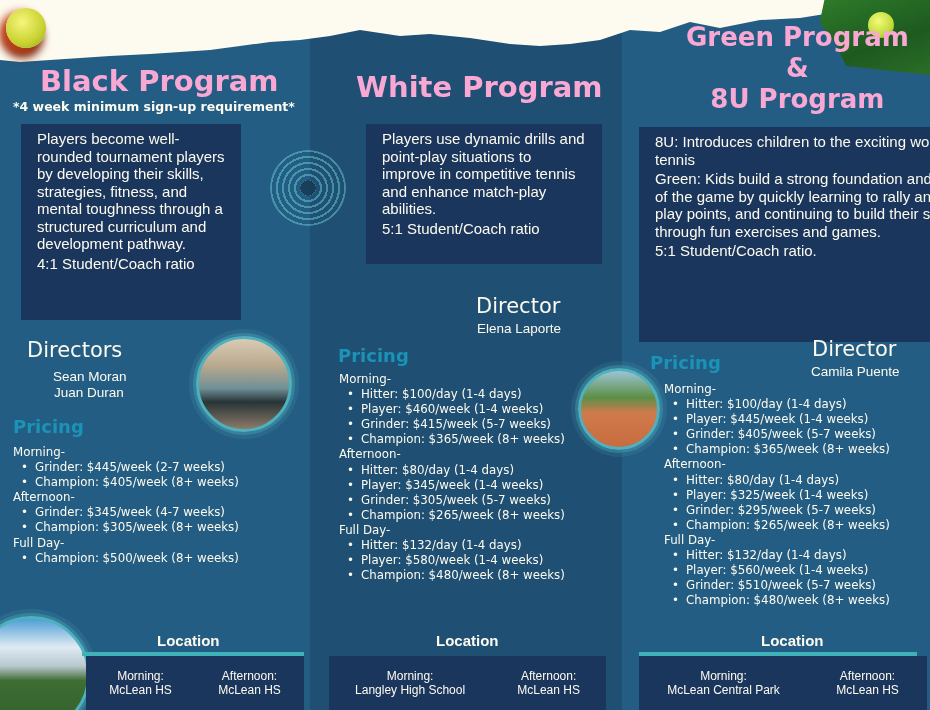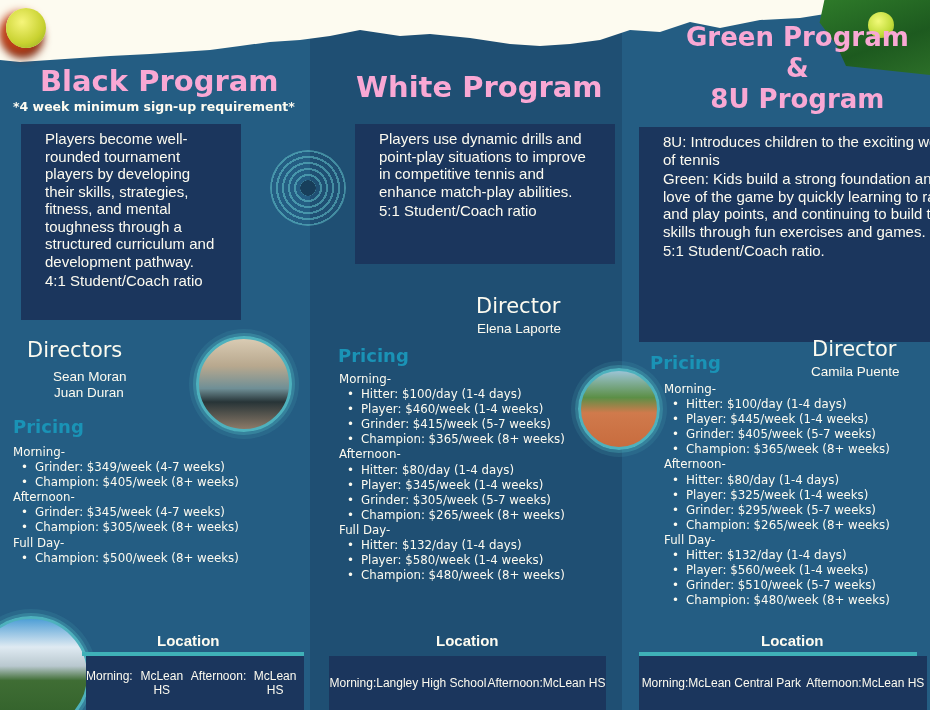--- a/index.html
+++ b/index.html
@@ -42,21 +42,21 @@
     position: absolute; z-index: 4;
     font-family: "DejaVu Sans", sans-serif; font-weight: bold; color: #f9a8d4;
     text-align: center; white-space: nowrap;
   }
   .subtitle {
     position: absolute; z-index: 4; font-weight: bold; font-size: 12.5px; white-space: nowrap;
   }
   .desc-box {
     position: absolute; background: #1b365d; color: #fdfbf0;
     font-family: "Liberation Sans", sans-serif; font-size: 15px; line-height: 17.5px;
-    padding: 6px 24px;
+    padding: 6px 16px;
   }
   .desc-box p { margin: 0; }
   .desc-box p + p { margin-top: 2px; }
 
   .director-heading { position: absolute; font-weight: normal; font-size: 21px; white-space: nowrap; }
   .director-name { position: absolute; font-family: "Liberation Sans", sans-serif; font-size: 13.5px; line-height: 16px; white-space: nowrap; }
 
   .pricing-heading {
     position: absolute; font-weight: bold; font-size: 18px; color: #1a93b6; white-space: nowrap;
   }
@@ -84,21 +84,21 @@
                 repeating-radial-gradient(circle, rgba(111,214,216,0.55) 0 2px, transparent 2px 6px);
     opacity: 0.85;
   }
 
   .loc-heading { position: absolute; font-family: "Liberation Sans", sans-serif; font-weight: bold; font-size: 15px; white-space: nowrap; }
   .loc-stroke { position: absolute; height: 4px; background: #3fb1b8; }
   .loc-box {
     position: absolute; background: #1b365d; display: flex; justify-content: space-around; align-items: center;
     font-family: "Liberation Sans", sans-serif; font-size: 12px; line-height: 14px; text-align: center;
   }
-  .loc-col { display: flex; flex-direction: row; }
+  .loc-col { display: flex; flex-direction: column; }
 </style>
 </head>
 <body>
 
 <div class="panel panel-left"></div>
 <div class="panel panel-mid"></div>
 <div class="panel panel-right"></div>
 
 <svg class="torn-top" viewBox="0 0 930 70" preserveAspectRatio="none">
   <path d="M0,0 L930,0 L930,12 L880,14 L850,10 L800,18 L760,20 L720,28 L690,22 L660,32 L630,30 L600,40 L570,44 L540,46 L510,44 L470,38 L430,34 L400,36 L360,30 L330,36 L300,40 L270,42 L240,46 L210,50 L180,52 L150,54 L110,56 L80,58 L50,60 L20,62 L0,60 Z" fill="#fdfbf0"></path>
@@ -120,21 +120,21 @@
 <div class="director-heading" style="left:27px; top:338px;">Directors</div>
 <div class="director-name" style="left:53px; top:369px;">Sean Moran</div>
 <div class="director-name" style="left:54px; top:385px;">Juan Duran</div>
 
 <div class="photo-circle photo1"></div>
 
 <div class="pricing-heading" style="left:13px; top:416px;">Pricing</div>
 <div class="pricing-block" style="left:13px; top:445px;">
   <span class="section-label">Morning-</span>
   <ul>
-    <li>Grinder: $349/week (4-7 weeks)</li>
+    <li>Grinder: $445/week (2-7 weeks)</li>
     <li>Champion: $405/week (8+ weeks)</li>
   </ul>
   <span class="section-label">Afternoon-</span>
   <ul>
     <li>Grinder: $345/week (4-7 weeks)</li>
     <li>Champion: $305/week (8+ weeks)</li>
   </ul>
   <span class="section-label">Full Day-</span>
   <ul>
     <li>Champion: $500/week (8+ weeks)</li>
@@ -151,21 +151,21 @@
     <span>McLean HS</span>
   </div>
   <div class="loc-col">
     <span>Afternoon:</span>
     <span>McLean HS</span>
   </div>
 </div>
 
 <div class="title" style="left:356px; top:70px; font-size:29px;">White Program</div>
 
-<div class="desc-box" style="left:355px; top:124px; width:260px; height:140px;">
+<div class="desc-box" style="left:366px; top:124px; width:236px; height:140px;">
   <p>Players use dynamic drills and point-play situations to improve in competitive tennis and enhance match-play abilities.</p>
   <p>5:1 Student/Coach ratio</p>
 </div>
 
 <div class="director-heading" style="left:476px; top:294px;">Director</div>
 <div class="director-name" style="left:477px; top:321px;">Elena Laporte</div>
 
 <div class="pricing-heading" style="left:338px; top:345px;">Pricing</div>
 <div class="pricing-block" style="left:339px; top:372px;">
   <span class="section-label">Morning-</span>

